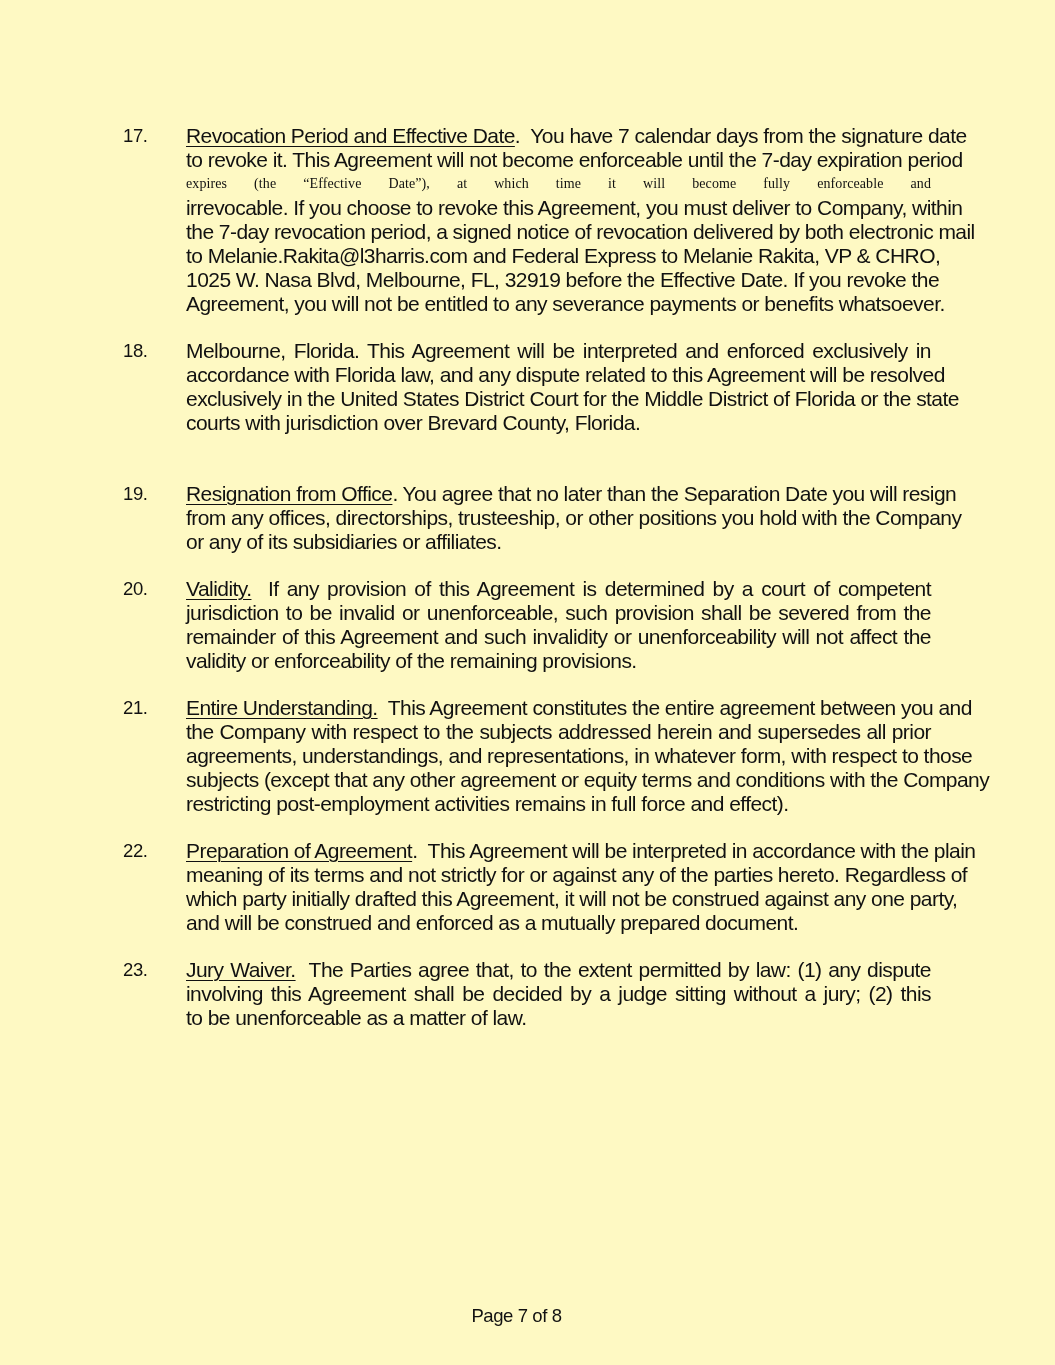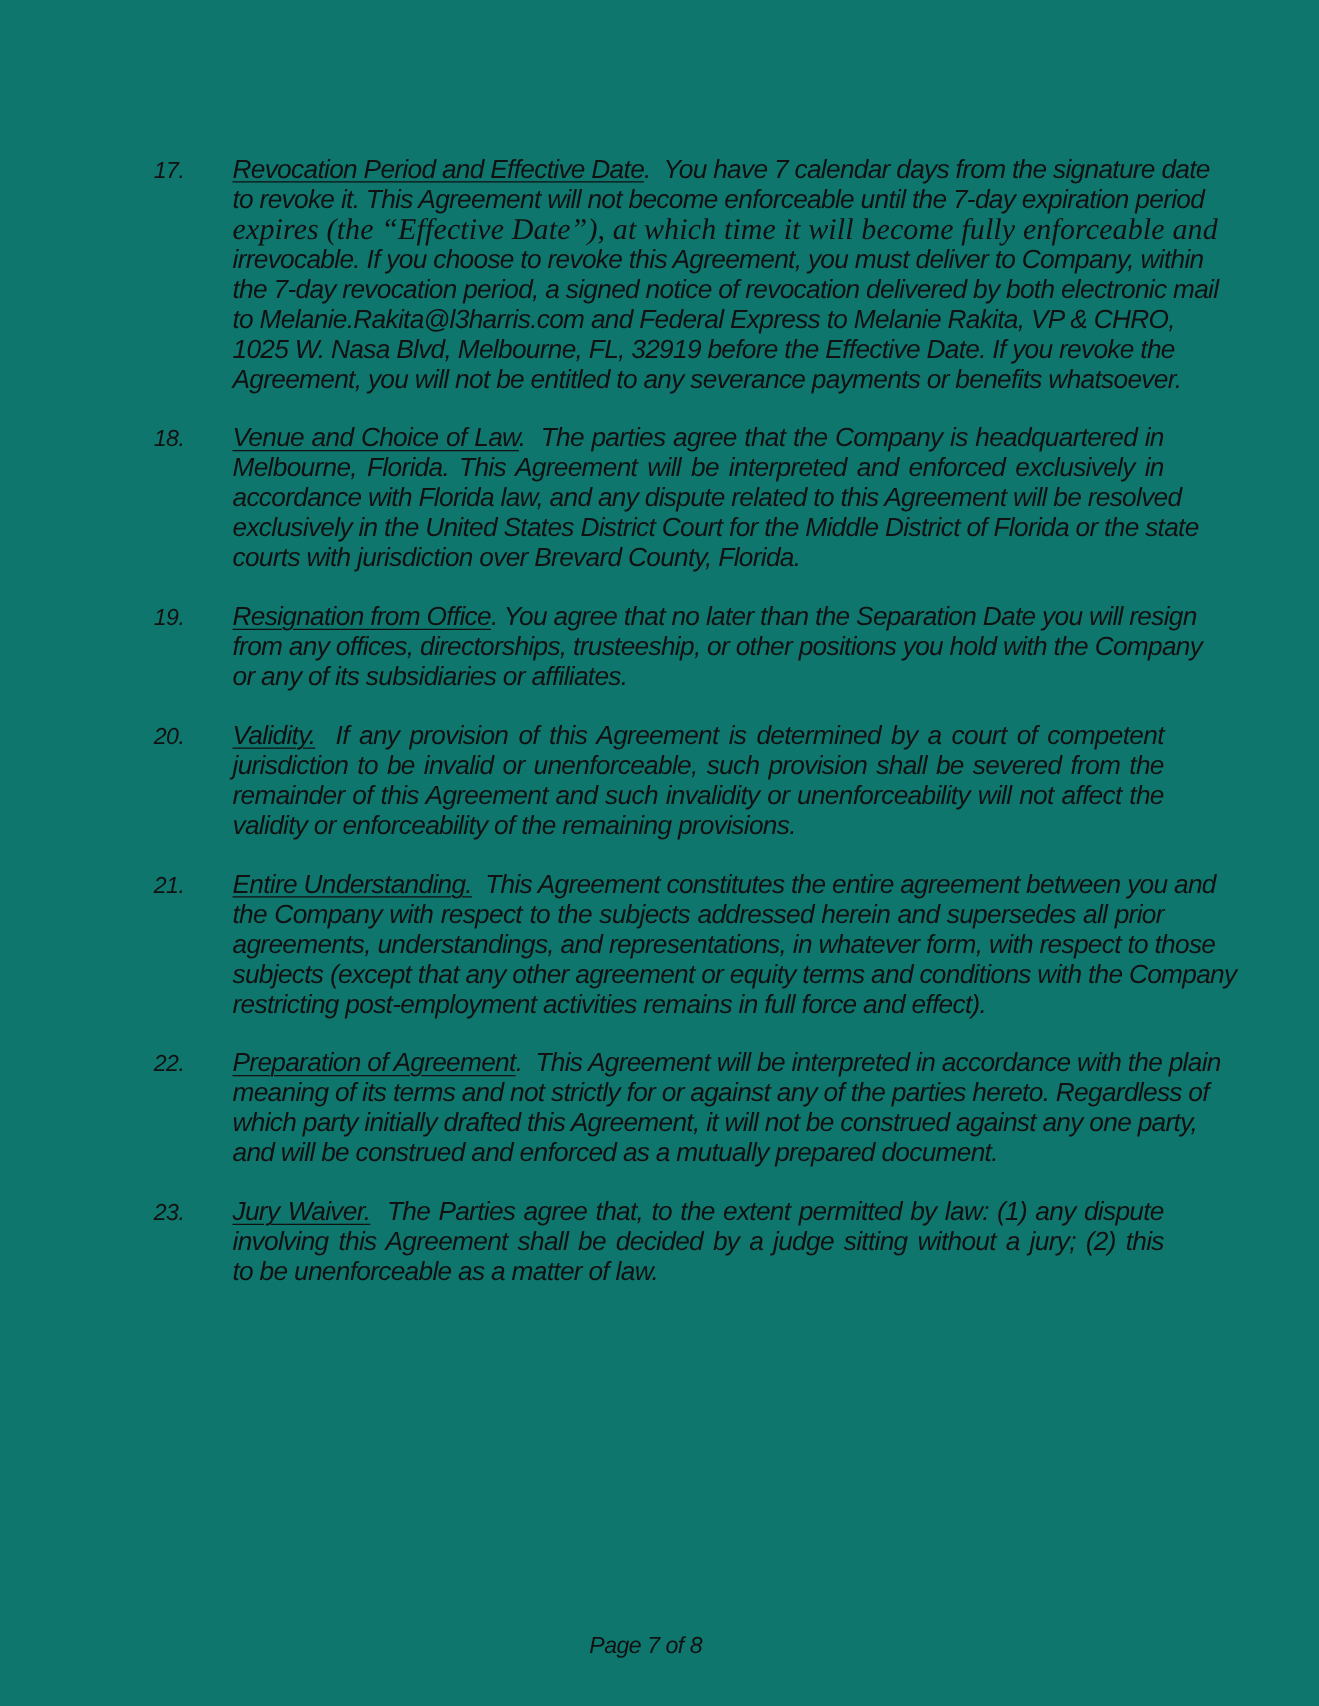--- a/index.html
+++ b/index.html
@@ -1,27 +1,27 @@
 <!DOCTYPE html>
 <html><head>
 <meta charset="utf-8">
 <style>
   html, body { margin: 0; padding: 0; background: #ffffff; }
   body { width: 1055px; height: 1365px; position: relative; overflow: hidden;
          font-family: "Liberation Sans", sans-serif; color: #111; }
-  .page { position: absolute; left: 0; top: 0; width: 1055px; height: 1365px; background: #0f766e; font-style: italic; }
+  .page { position: absolute; left: 0; top: 0; width: 1055px; height: 1365px; background: #fef9c3; }
   .item { position: absolute; left: 123px; width: 808px; }
   .num { position: absolute; left: 0; top: 0; font-size: 18.5px; line-height: 24px;
          letter-spacing: -0.4px; }
   .body { position: absolute; left: 63px; width: 745px; }
   .line { display: block; height: 24px; line-height: 24px; font-size: 21px;
           white-space: nowrap; letter-spacing: -0.55px; text-align: justify;
           text-align-last: justify; overflow: visible; }
   .line.last { text-align-last: left; }
-  .line.serif { font-family: "Liberation Serif", serif; font-size: 24px; letter-spacing: 0.1px; }
+  .line.serif { font-family: "Liberation Serif", serif; font-size: 14px; letter-spacing: 0.1px; }
   .heading { text-decoration: underline; text-decoration-thickness: 1px; text-underline-offset: 3px; }
   .footer { position: absolute; left: 0; width: 1033px; top: 1304px; text-align: center;
             font-size: 18.5px; letter-spacing: -0.4px; line-height: 24px; }
 </style>
 </head>
 <body>
 
 <div class="page">
 
   <div class="item" style="top:124px">
@@ -34,21 +34,20 @@
       <span class="line">the 7-day revocation period, a signed notice of revocation delivered by both electronic mail</span>
       <span class="line">to Melanie.Rakita@l3harris.com and Federal Express to Melanie Rakita, VP &amp; CHRO,</span>
       <span class="line">1025 W. Nasa Blvd, Melbourne, FL, 32919 before the Effective Date.  If you revoke the</span>
       <span class="line last">Agreement, you will not be entitled to any severance payments or benefits whatsoever.</span>
     </div>
   </div>
 
   <div class="item" style="top:339px">
     <span class="num">18.</span>
     <div class="body">
-      <span class="line"><span class="heading">Venue and Choice of Law</span><span style="white-space:pre">.  The parties agree that the Company is headquartered in</span></span>
       <span class="line">Melbourne, Florida.  This Agreement will be interpreted and enforced exclusively in</span>
       <span class="line">accordance with Florida law, and any dispute related to this Agreement will be resolved</span>
       <span class="line">exclusively in the United States District Court for the Middle District of Florida or the state</span>
       <span class="line last">courts with jurisdiction over Brevard County, Florida.</span>
     </div>
   </div>
 
   <div class="item" style="top:482px">
     <span class="num">19.</span>
     <div class="body">

